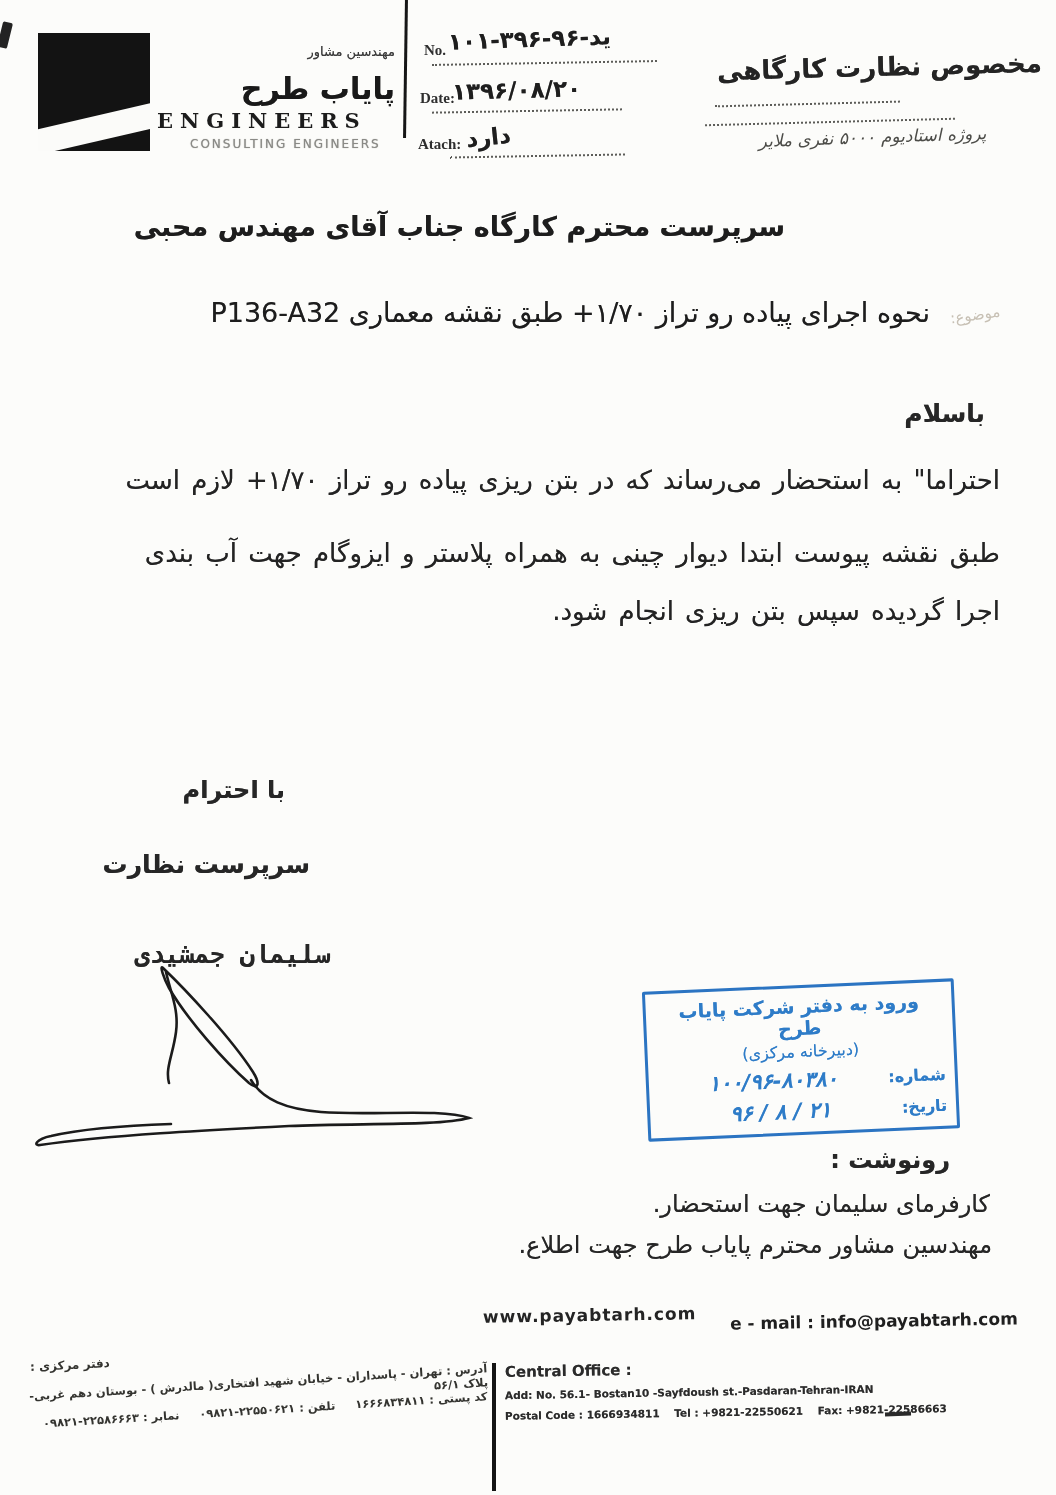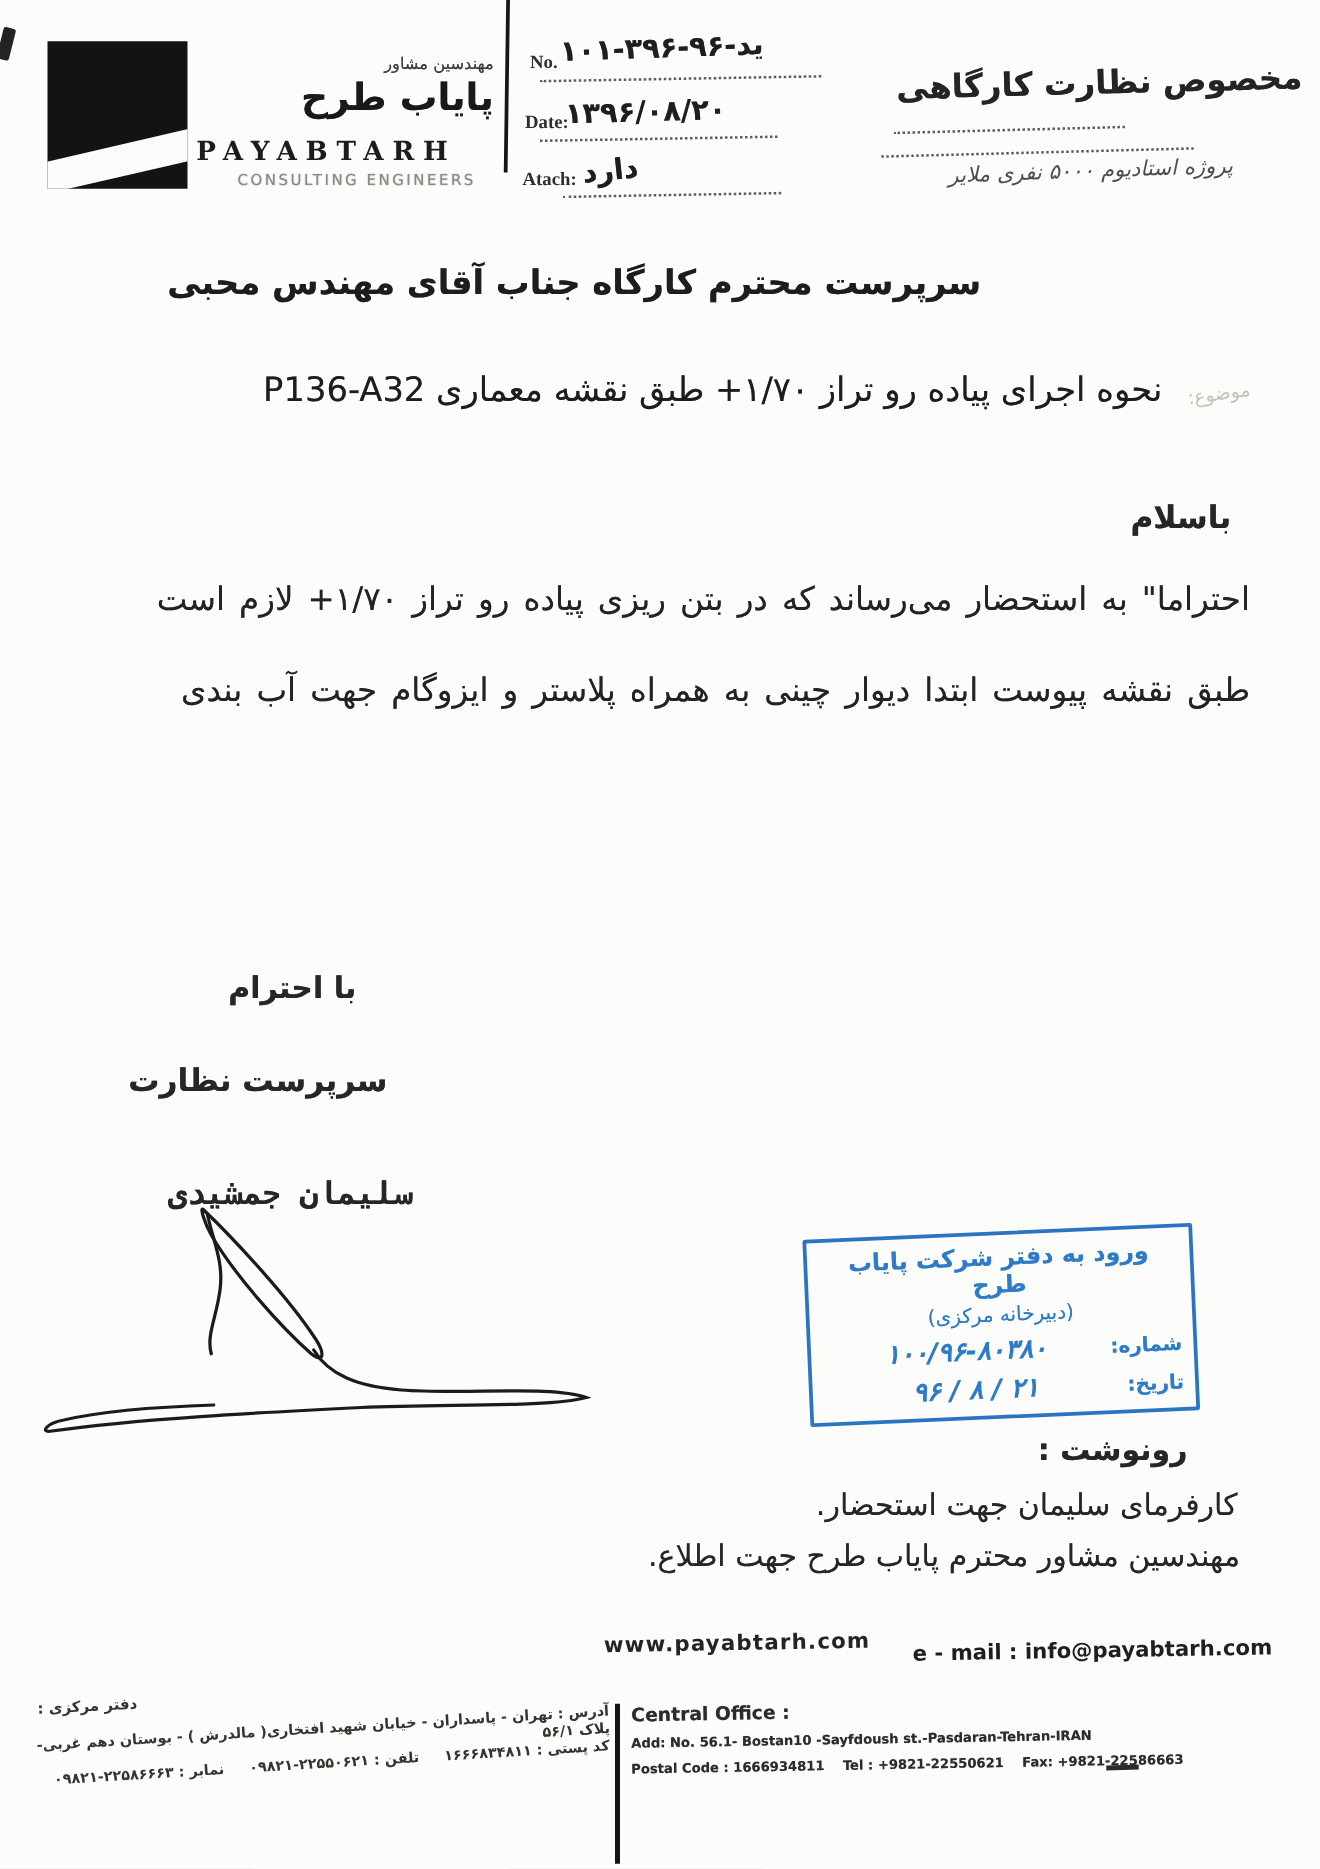--- a/index.html
+++ b/index.html
@@ -10,21 +10,21 @@
   }
   .abs{position:absolute;}
   .rtl{direction:rtl;unicode-bidi:isolate;}
   .ltr{direction:ltr;unicode-bidi:isolate;display:inline-block;}
   .scan{text-shadow:0 0 .4px rgba(20,20,20,.6);}
   
   .logo-square{left:38px;top:33px;width:112px;height:118px;background:#131313;overflow:hidden;}
   .logo-stripe{position:absolute;left:-12px;top:82px;width:150px;height:25px;background:#fbfbf9;transform:rotate(-13deg);}
   .brand-fa{left:210px;top:44px;width:185px;text-align:right;}
   .brand-fa-top{font-size:13px;color:#3c3c3c;letter-spacing:1px;}
-  .brand-fa-main{font-size:30px;font-weight:bold;color:#191919;margin-top:2px;}
+  .brand-fa-main{font-size:30px;font-weight:bold;color:#191919;margin-top:12px;}
   .brand-en{left:157px;top:108px;font-family:"DejaVu Serif",serif;font-size:21px;font-weight:bold;letter-spacing:7px;color:#1c1c1c;}
   .brand-en-sub{left:190px;top:137px;font-size:12px;letter-spacing:2px;color:#8a8a86;text-shadow:0 0 1px #9a9a96;}
   .vline-top{left:404px;top:0;width:3px;height:138px;background:#161616;transform:rotate(.8deg);}
   .meta-label{font-family:"Liberation Serif",serif;font-weight:bold;font-size:15px;color:#2e2e2e;}
   .meta-value{font-size:23px;font-weight:bold;color:#1e1e1e;}
   .dotted{border-bottom:2px dotted #5c5c58;height:0;}
   .sup-title{right:14px;top:52px;font-size:26px;font-weight:bold;color:#242424;transform:rotate(-1.5deg);}
   .project-note{left:700px;top:127px;width:345px;text-align:center;font-size:17px;color:#4c4c48;font-style:italic;transform:rotate(-2deg);}
   
   .addressee{right:271px;top:211px;font-size:27px;font-weight:bold;color:#1d1d1d;}
@@ -68,21 +68,21 @@
 <div class="page">
 
   <div class="abs corner-mark"></div>
   <div class="abs logo-square">
     <div class="logo-stripe"></div>
   </div>
   <div class="abs brand-fa rtl">
     <div class="brand-fa-top scan">مهندسین مشاور</div>
     <div class="brand-fa-main scan">پایاب طرح</div>
   </div>
-  <div class="abs brand-en">PAYABTARH</div>
+  <div class="abs brand-en">ENGINEERS</div>
   <div class="abs brand-en-sub">CONSULTING ENGINEERS</div>
   <div class="abs vline-top"></div>
 
   <div class="abs meta-label" style="left:424px;top:42px;">No.</div>
   <div class="abs meta-value ltr scan" style="left:448px;top:26px;transform:rotate(-2deg);">۱۰۱-ید-۹۶-۳۹۶</div>
   <div class="abs dotted" style="left:432px;top:62px;width:225px;transform:rotate(-1deg);"></div>
 
   <div class="abs meta-label" style="left:420px;top:90px;">Date:</div>
   <div class="abs meta-value ltr scan" style="left:452px;top:77px;transform:rotate(-1.5deg);">۱۳۹۶/۰۸/۲۰</div>
   <div class="abs dotted" style="left:432px;top:110px;width:190px;transform:rotate(-1deg);"></div>
@@ -96,20 +96,21 @@
   <div class="abs dotted" style="left:705px;top:121px;width:250px;transform:rotate(-1.5deg);"></div>
   <div class="abs project-note rtl">پروژه استادیوم ۵۰۰۰ نفری ملایر</div>
 
   <div class="abs addressee rtl scan">سرپرست محترم کارگاه جناب آقای مهندس محبی</div>
   <div class="abs subject-label rtl">موضوع:</div>
   <div class="abs subject rtl scan">نحوه اجرای پیاده رو تراز ۱/۷۰+ طبق نقشه معماری P136-A32</div>
   <div class="abs greeting rtl scan">باسلام</div>
 
   <div class="abs bodyline rtl scan" style="right:56px;top:465px;">احتراما" به استحضار می‌رساند که در بتن ریزی پیاده رو تراز ۱/۷۰+ لازم است</div>
   <div class="abs bodyline rtl scan" style="right:56px;top:538px;">طبق نقشه پیوست ابتدا دیوار چینی به همراه پلاستر و ایزوگام جهت آب بندی</div>
+  <div class="abs bodyline rtl scan" style="right:56px;top:596px;">اجرا گردیده سپس بتن ریزی انجام شود.</div>
 
   <div class="abs closing rtl scan" style="right:771px;top:776px;">با احترام</div>
   <div class="abs closing rtl scan" style="right:746px;top:850px;font-size:25px;">سرپرست نظارت</div>
   <div class="abs closing rtl scan" style="right:726px;top:940px;font-size:25px;font-family:Liberation Mono, monospace;">سلیمان جمشیدی</div>
 
   <svg class="abs" style="left:20px;top:962px;" width="460" height="195" viewBox="0 0 460 195">
     <g fill="none" stroke="#1b1b1b" stroke-width="2.6" stroke-linecap="round">
       <path d="M146,10 C151,32 159,48 156,70 C153,93 145,106 149,121"></path>
       <path d="M143,6 C166,28 211,76 233,110 C240,121 239,129 229,121 C204,99 167,57 149,26 C144,17 139,2 143,6"></path>
       <path d="M231,118 C243,138 266,147 301,150 C351,154 421,146 449,156 C420,164 340,161 269,164 C189,168 89,173 20,183 C13,184 16,177 31,174 C70,165 120,163 151,162"></path>

